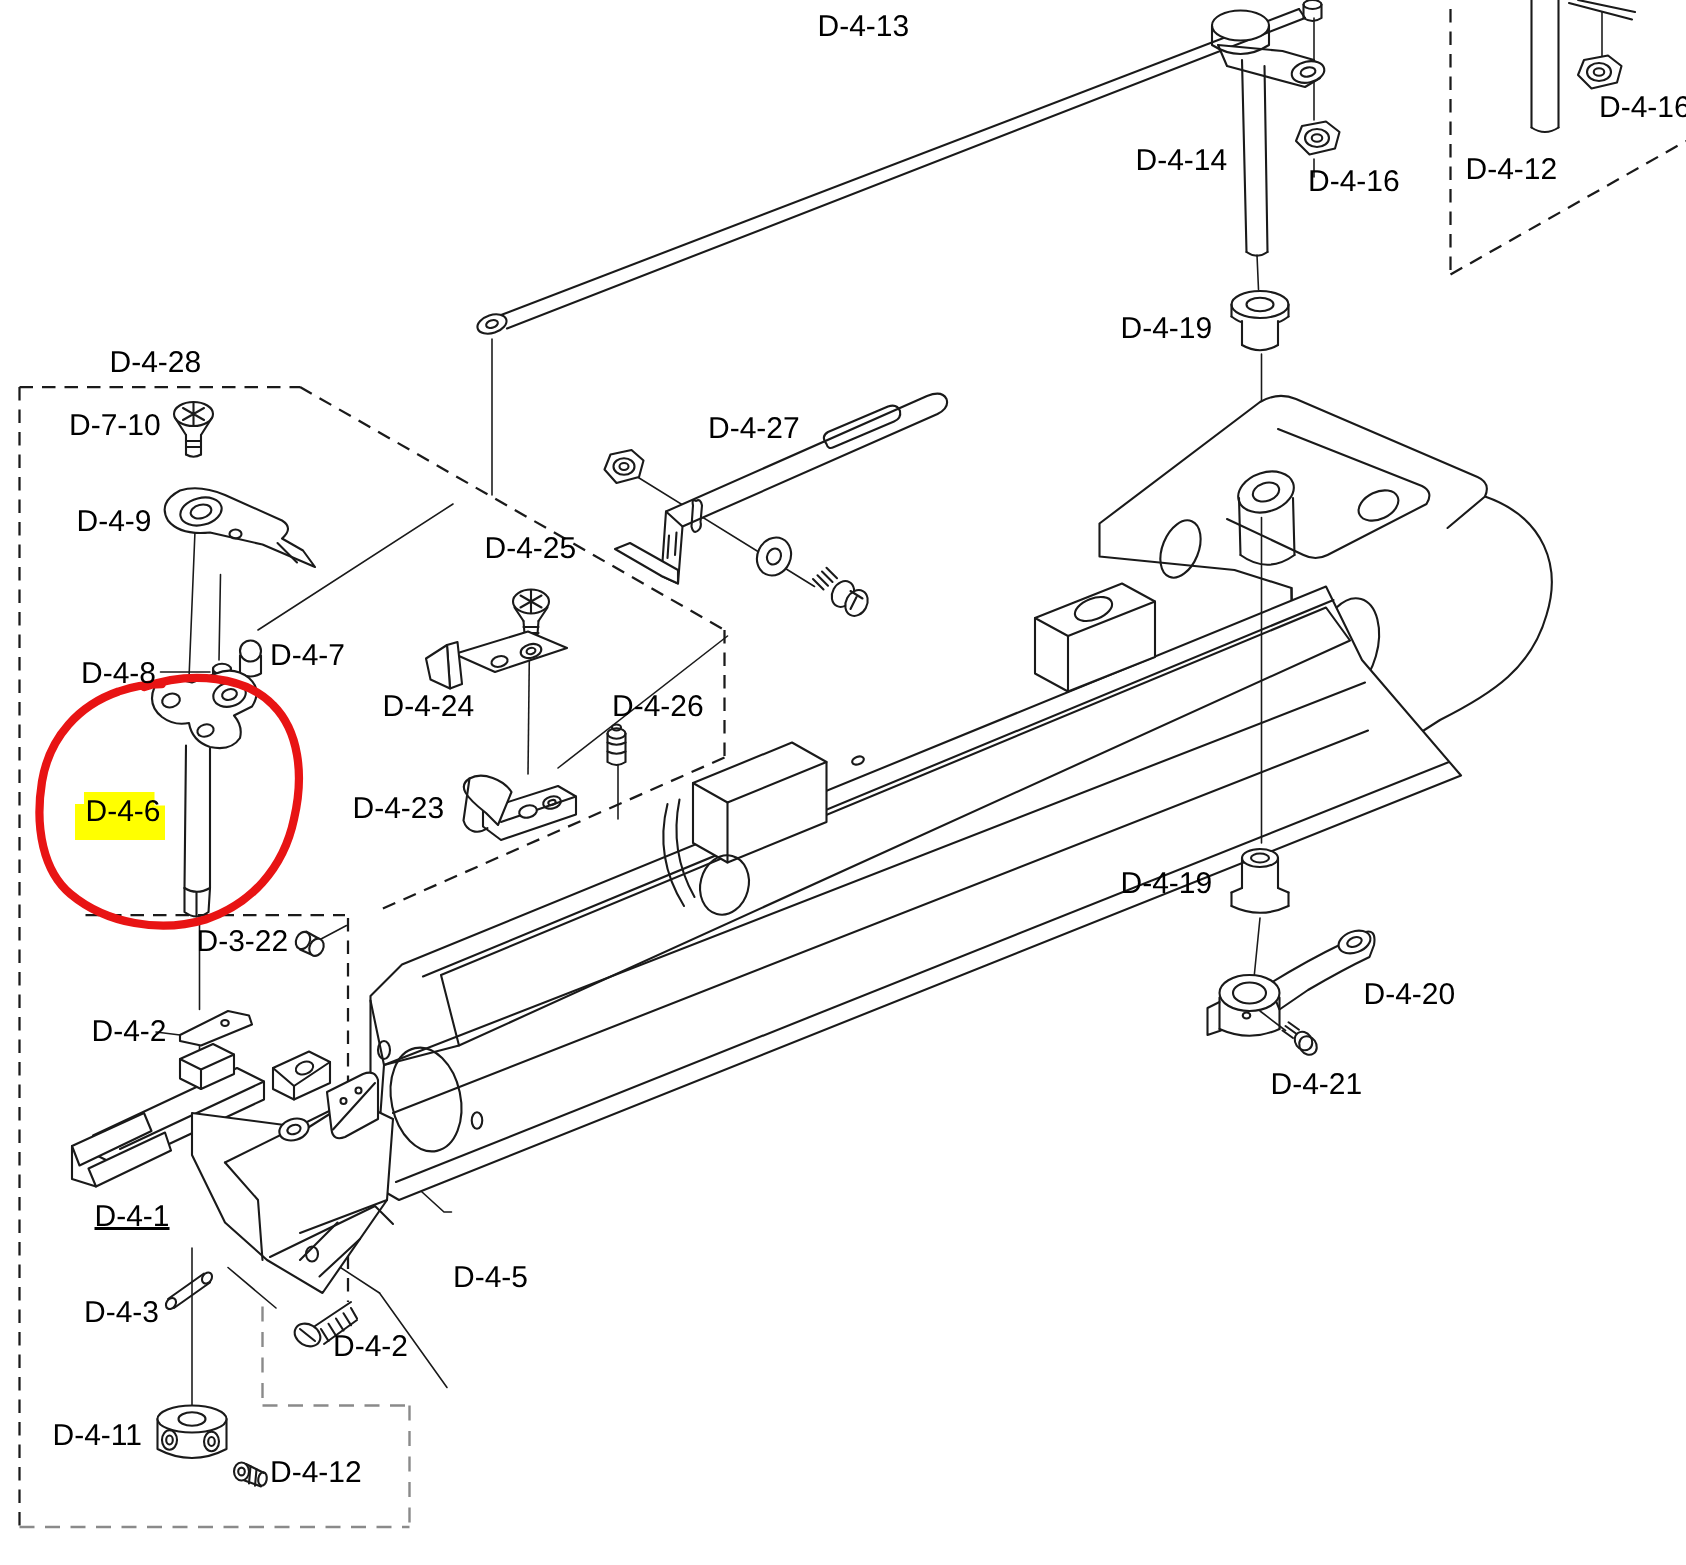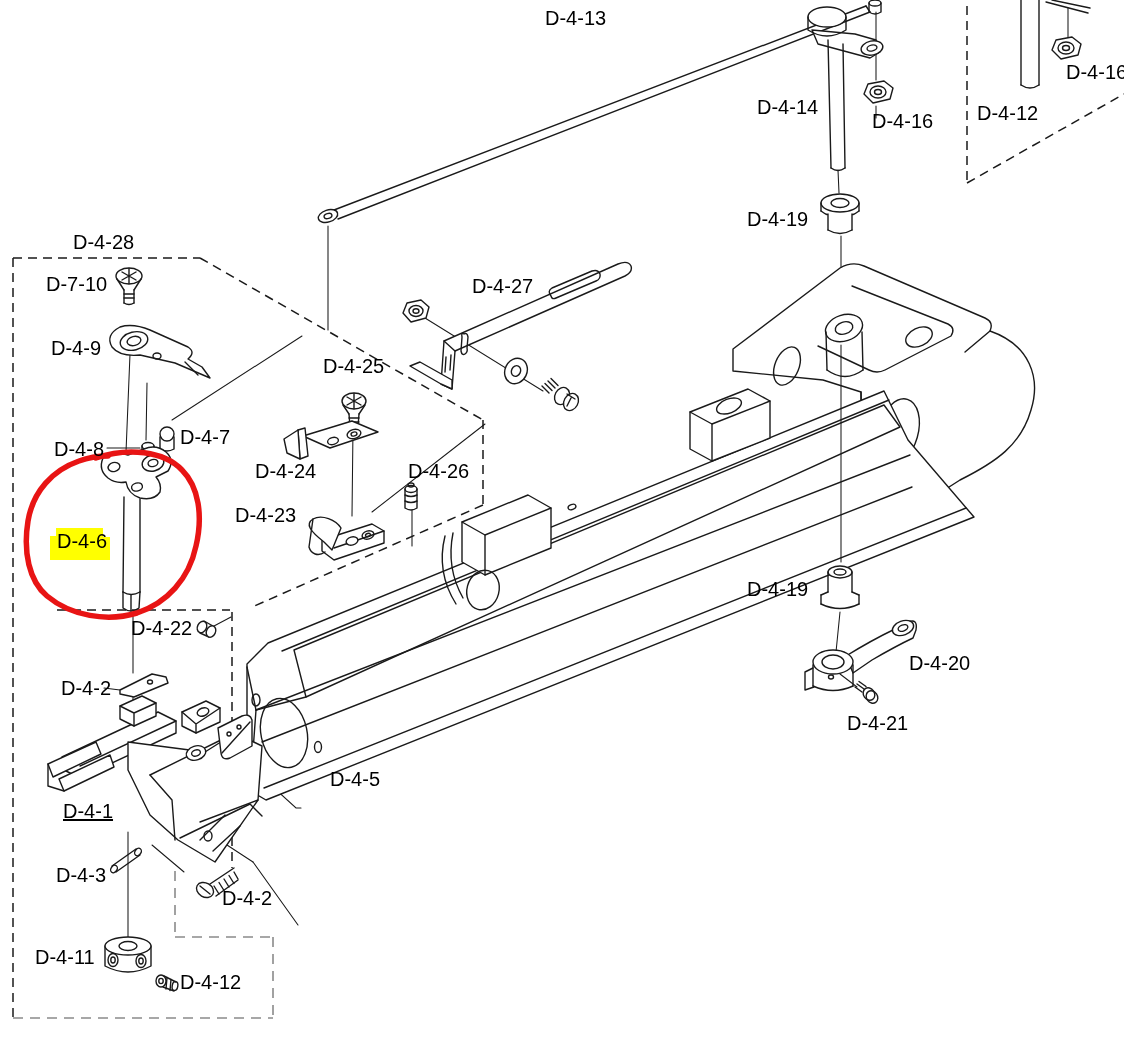--- a/index.html
+++ b/index.html
@@ -382,28 +382,28 @@
       <div class="part-label" style="left: 1066px; top: 62px;">D-4-16</div>
       <div class="part-label" style="left: 73px; top: 232px;">D-4-28</div>
       <div class="part-label" style="left: 46px; top: 274px;">D-7-10</div>
       <div class="part-label" style="left: 51px; top: 338px;">D-4-9</div>
       <div class="part-label" style="left: 54px; top: 439px;">D-4-8</div>
       <div class="part-label" style="left: 180px; top: 427px;">D-4-7</div>
       <div class="part-label" style="left: 57px; top: 531px;">D-4-6</div>
       <div class="part-label" style="left: 323px; top: 356px;">D-4-25</div>
       <div class="part-label" style="left: 255px; top: 461px;">D-4-24</div>
       <div class="part-label" style="left: 408px; top: 461px;">D-4-26</div>
-      <div class="part-label" style="left: 235px; top: 505px;">D-4-23</div>
+      <div class="part-label" style="left: 235px; top: 529px;">D-4-23</div>
       <div class="part-label" style="left: 472px; top: 261px; margin-top: 15px;">D-4-27</div>
       <div class="part-label" style="left: 747px; top: 209px;">D-4-19</div>
       <div class="part-label" style="left: 747px; top: 579px;">D-4-19</div>
       <div class="part-label" style="left: 909px; top: 653px;">D-4-20</div>
       <div class="part-label" style="left: 847px; top: 713px;">D-4-21</div>
-      <div class="part-label" style="left: 131px; top: 618px;">D-4-22</div>
+      <div class="part-label" style="left: 131px; top: 618px;">D-3-22</div>
       <div class="part-label" style="left: 61px; top: 678px;">D-4-2</div>
       <div class="part-label" style="left: 63px; top: 801px; text-decoration: underline;">D-4-1</div>
-      <div class="part-label" style="left: 302px; top: 769px; margin-left: 28px;">D-4-5</div>
+      <div class="part-label" style="left: 302px; top: 842px;">D-4-5</div>
       <div class="part-label" style="left: 56px; top: 865px;">D-4-3</div>
       <div class="part-label" style="left: 222px; top: 888px;">D-4-2</div>
       <div class="part-label" style="left: 35px; top: 947px;">D-4-11</div>
       <div class="part-label" style="left: 180px; top: 972px;">D-4-12</div>
     </div>
 </div>
 
 </body></html>

